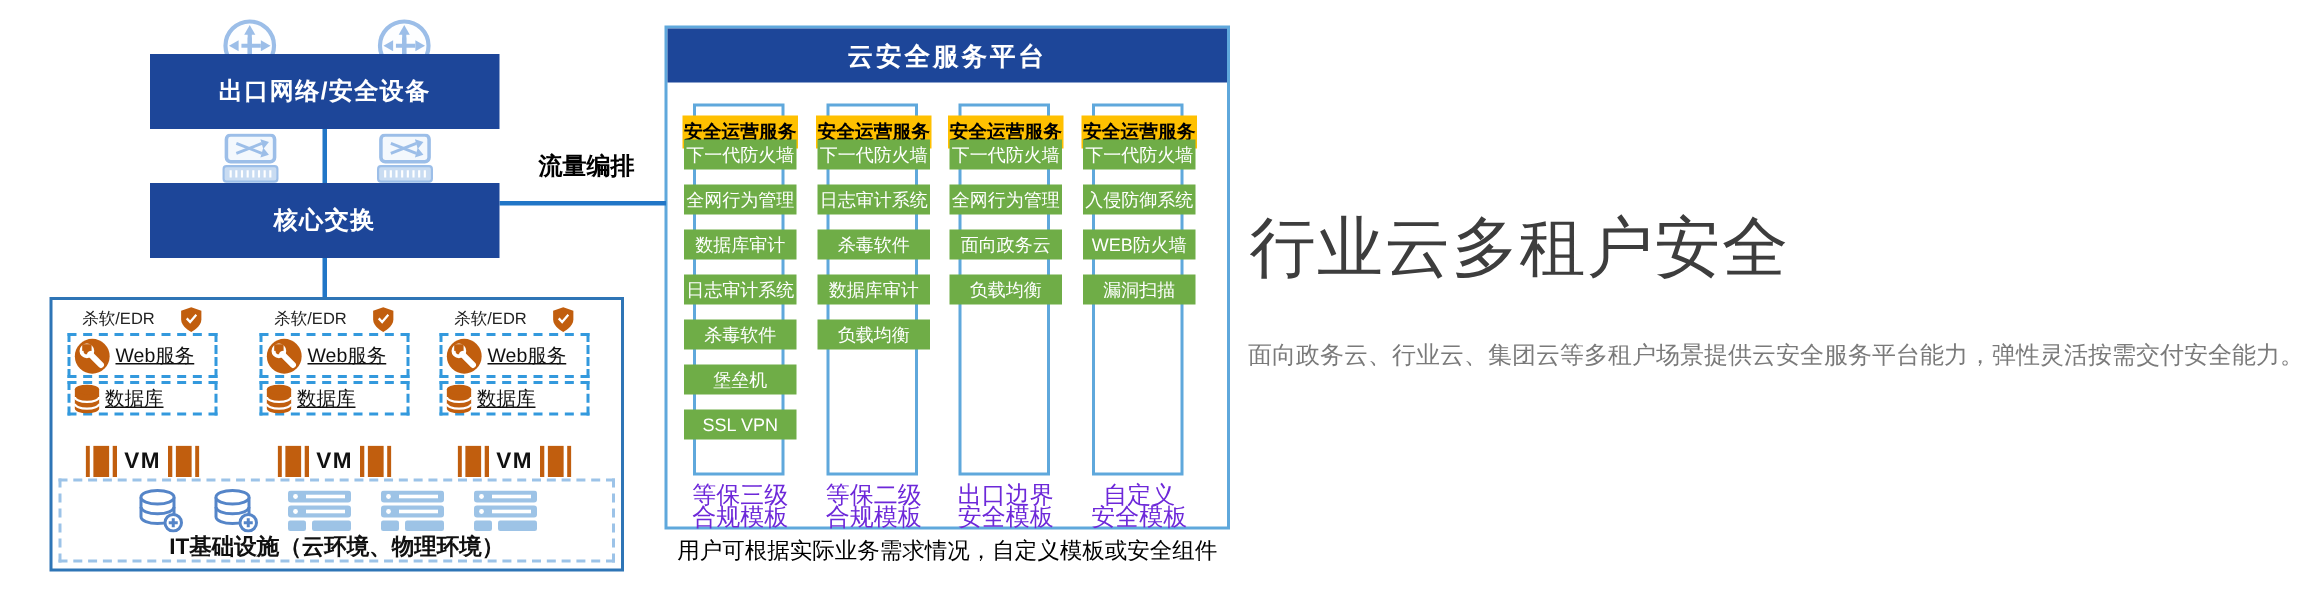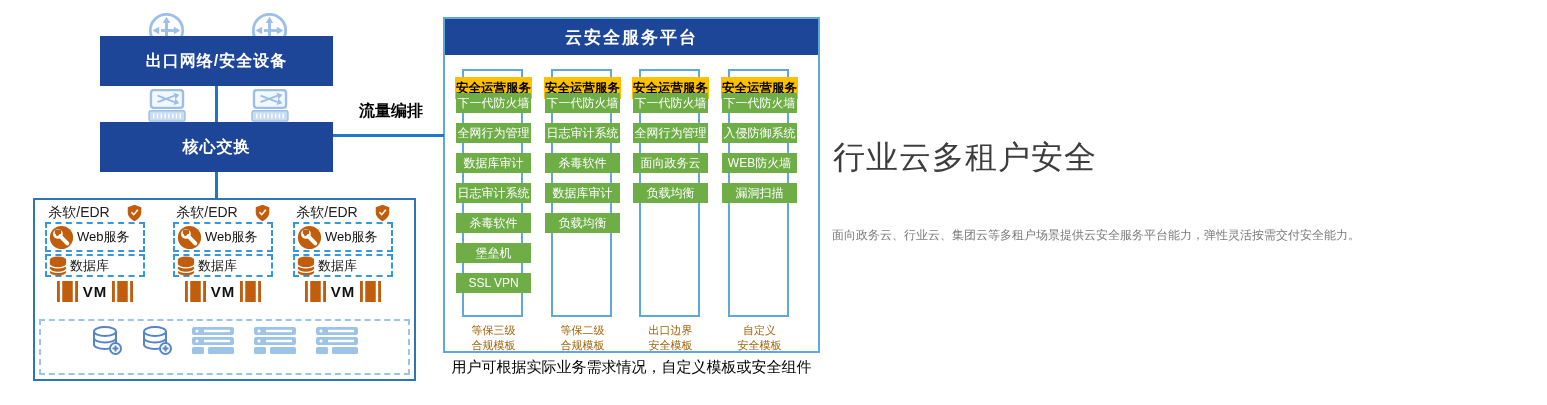--- a/index.html
+++ b/index.html
@@ -13,27 +13,27 @@
   .vline{position:absolute;width:3px;background:#2176C7;z-index:1;}
   .hline{position:absolute;height:3px;background:#2176C7;z-index:1;}
   .traffic-label{position:absolute;left:338px;top:101px;width:106px;text-align:center;
                  font-size:16px;font-weight:bold;color:#000000;}
   .icon{display:block;}
   .topicon{position:absolute;z-index:1;}
 
   .zonebox{position:absolute;left:33px;top:198px;width:383px;height:183px;
            border:2px solid #2E75B6;box-sizing:border-box;background:#fff;}
   .zone{position:absolute;top:3px;width:100px;display:flex;flex-direction:column;align-items:center;}
-  .edr-row{display:flex;align-items:center;gap:17px;height:19px;font-size:14px;color:#222;}
+  .edr-row{display:flex;align-items:center;gap:17px;height:19px;font-size:11px;color:#222;}
   .dash-box{border:2px dashed #3399DD;width:100%;box-sizing:border-box;background:#fff;
             display:flex;align-items:center;gap:3px;padding:1px 2px;}
   .web-box{height:30px;}
   .db-box{height:23px;margin-top:2px;}
-  .itm-label{font-size:13px;color:#111;white-space:nowrap;}
-  .vm-row{display:flex;align-items:center;gap:5px;height:24px;margin-top:2px;}
+  .itm-label{font-size:13px;color:#111;white-space:nowrap;text-decoration:underline;}
+  .vm-row{display:flex;align-items:center;gap:5px;height:24px;margin-top:18px;}
   .vm-text{font-size:15px;font-weight:bold;color:#111;letter-spacing:1px;}
   .zone-name{font-size:16px;font-weight:bold;color:#000;margin-top:20px;white-space:nowrap;}
 
   .it-box{position:absolute;left:4px;top:119px;width:371px;height:56px;border:2px dashed #9CC3E8;
           box-sizing:border-box;display:flex;flex-direction:column;align-items:center;background:#fff;}
   .it-icons{display:flex;align-items:flex-end;gap:20px;margin-top:4px;height:30px;}
   .it-label{font-size:15px;font-weight:bold;color:#111;margin-top:0px;white-space:nowrap;}
 
   
   .pcontainer{position:absolute;left:443px;top:17px;width:377px;height:336px;
@@ -43,29 +43,29 @@
   .pcol{position:absolute;top:50px;width:77px;height:290px;}
   .pcol-rect{position:absolute;left:7px;top:0;width:61px;height:248px;border:2px solid #5FA8DC;
              box-sizing:border-box;}
   .pcol-head{position:absolute;left:0;top:8px;width:77px;height:22px;background:#FFC000;color:#000;
              font-weight:bold;font-size:12.5px;display:flex;align-items:center;justify-content:center;
              white-space:nowrap;z-index:2;}
   .pcol-items{position:absolute;left:1px;top:24px;width:75px;display:flex;flex-direction:column;
               gap:10px;align-items:center;z-index:2;}
   .gitem{width:75px;height:20px;background:#6FAD47;color:#fff;font-size:12px;
          display:flex;align-items:center;justify-content:center;white-space:nowrap;}
-  .pcol-tpl{position:absolute;left:-6px;top:254px;width:89px;text-align:center;font-size:11px;
-            line-height:15px;color:#a16207;}
+  .pcol-tpl{position:absolute;left:-6px;top:254px;width:89px;text-align:center;font-size:16px;
+            line-height:15px;color:#6d28d9;}
   .pcaption{position:absolute;left:443px;top:358px;width:377px;text-align:center;
             font-size:15px;font-weight:normal;color:#000;white-space:nowrap;}
 
   
-  .info-title{position:absolute;left:833px;top:136px;font-size:32px;font-weight:300;color:#3d3d3d;
+  .info-title{position:absolute;left:833px;top:136px;font-size:44px;font-weight:300;color:#3d3d3d;
               letter-spacing:1px;white-space:nowrap;}
-  .info-desc{position:absolute;left:832px;top:227px;width:714px;font-size:12px;color:#7a7a7a;
+  .info-desc{position:absolute;left:832px;top:227px;width:714px;font-size:16px;color:#7a7a7a;
              font-weight:300;white-space:nowrap;}
 </style>
 </head>
 <body>
 
 <svg width="0" height="0" style="position:absolute">
   <defs>
     <symbol id="sym-router" viewBox="0 0 40 40">
       <circle cx="20" cy="20" r="17.5" fill="#FDFEFF" stroke="#9CBEE8" stroke-width="3"></circle>
       <g stroke="#9CBEE8" stroke-width="3" fill="#9CBEE8">
@@ -277,20 +277,21 @@
           <svg class="icon" width="42" height="28">
               <use href="#sym-server"></use>
             </svg>
           <svg class="icon" width="42" height="28">
               <use href="#sym-server"></use>
             </svg>
           <svg class="icon" width="42" height="28">
               <use href="#sym-server"></use>
             </svg>
         </div>
+        <div class="it-label">IT基础设施（云环境、物理环境）</div>
       </div>
     </div>
   </div>
 
   <div class="pcontainer">
     <div class="pheader">
       <span>云安全服务平台</span>
     </div>
 
     <div class="pcol" style="left:10px">

